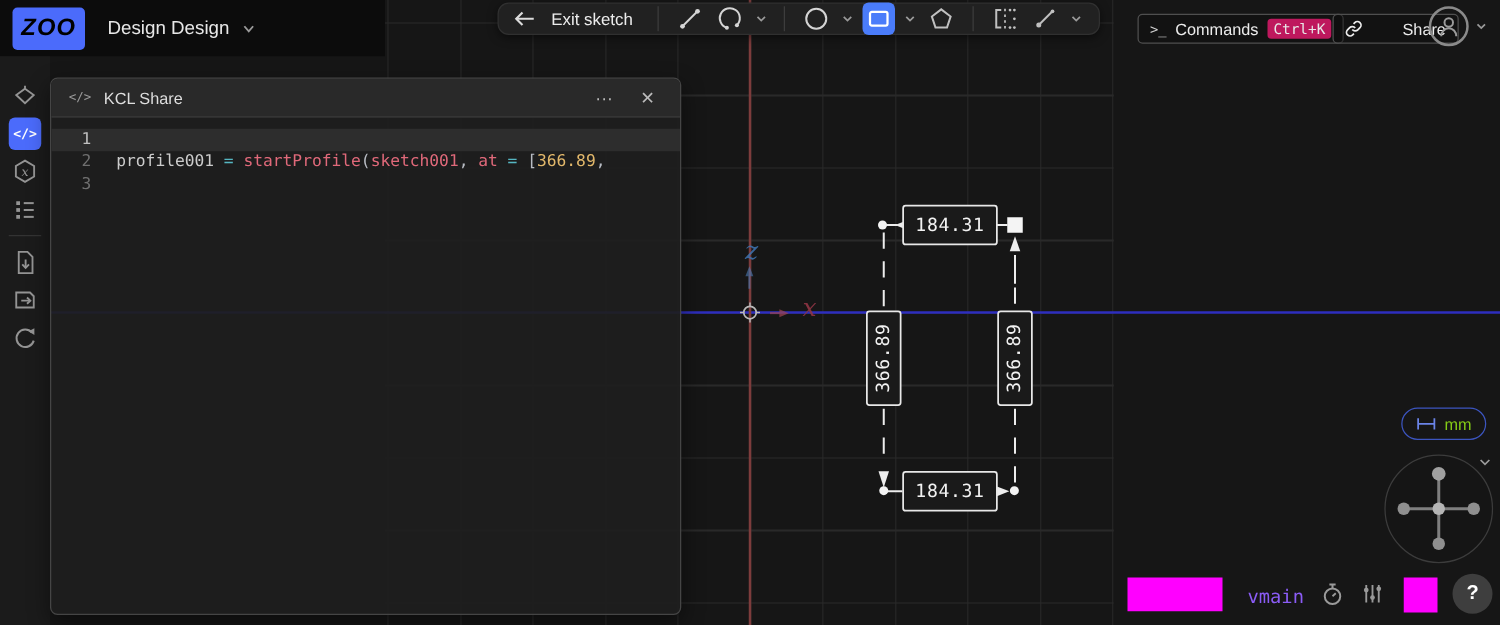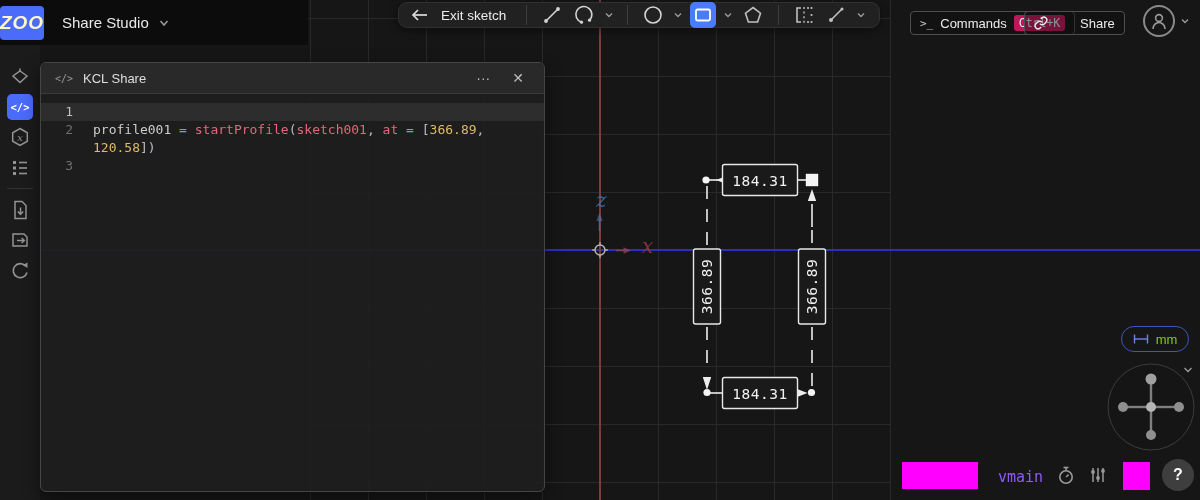--- a/index.html
+++ b/index.html
@@ -19,23 +19,23 @@
   #dim-svg { left:0; top:0; width:1200px; height:500px; pointer-events:none; z-index:2; }
   .dimbox { fill:#1a1a1a; stroke:#e8e8e8; stroke-width:1.4; }
   .dimtxt { font-family:"DejaVu Sans Mono", monospace; font-size:14.5px; fill:#f2f2f2;
             text-anchor:middle; dominant-baseline:central; letter-spacing:.5px; }
   .dimline { stroke:#ededed; stroke-width:1.6; }
   .dashed { stroke-dasharray:13 10; }
 
   
   #top-header { left:0; top:0; width:308px; height:45px; background:#0c0c0c; z-index:6;
                 display:flex; align-items:center; }
-  #logo { width:44px; height:34px; border-radius:4px;
+  #logo { margin-left:10px; width:58px; height:34px; border-radius:4px;
           display:flex; align-items:center; justify-content:center;
-          font-weight:bold; font-size:19px; letter-spacing:1px; color:#fef9c3;
+          font-weight:bold; font-size:19px; letter-spacing:1px; color:#000000;
           font-style:italic; }
   #project-name { margin-left:18px; color:#e8e8e8; font-size:15px; }
   .chev { margin-left:9px; }
 
   
   #sidebar { left:0; top:45px; width:40px; height:455px; background:#1b1b1b; z-index:6;
              display:flex; flex-direction:column; align-items:center; padding-top:17px; }
   .side-btn { width:30px; height:30px; display:flex; align-items:center; justify-content:center;
               color:#949494; }
   .side-active { width:26px; height:26px; border-radius:5px; background:#4b6bfb; color:#fff;
@@ -50,21 +50,21 @@
   #toolbar .tool { width:26px; height:26px; display:flex; align-items:center; justify-content:center; }
   .tool-active { background:#4a7cfa; border-radius:5px; }
   .tb-div { width:1px; height:20px; background:#3d3d3d; margin:0 6px; }
   #exit-label { color:#ececec; font-size:13.5px; margin:0 8px 0 6px; white-space:nowrap; }
 
   
   .tr-btn { position:absolute; top:11px; height:24px; border:1px solid #4f4f4f; border-radius:4px;
             display:flex; align-items:center; color:#ececec; font-size:13px; z-index:6;
             background:rgba(12,12,12,.4); padding:0 9px; gap:7px; }
   #commands-btn { left:910px; }
-  #share-btn { left:1024px;gap:32px; }
+  #share-btn { left:1066px;gap:32px; }
   .kbd { background:#be185d; border-radius:3px; padding:1px 5px; font-size:11.5px;
          font-family:"DejaVu Sans Mono",monospace; color:#e8e8e8; }
   #avatar { left:1143px; top:5px; width:32px; height:32px; border-radius:50%;
             border:2px solid #8a8a8a; z-index:6; display:flex; align-items:center; justify-content:center; }
   #avatar-chev { left:1179px; top:15px; z-index:6; }
 
   
   #kcl-panel { left:40px; top:62px; width:505px; height:430px; background:rgba(30,30,30,.93);
                border:1px solid #454545; border-radius:6px; z-index:7; overflow:hidden;
                box-shadow:0 6px 18px rgba(0,0,0,.45); }
@@ -154,21 +154,21 @@
     <text class="dimtxt" x="760" y="393.5">184.31</text>
 
     <circle cx="706" cy="180" r="3.6" fill="#f4f4f4"></circle>
     <circle cx="707" cy="392.5" r="3.6" fill="#f4f4f4"></circle>
     <circle cx="811.5" cy="392.5" r="3.6" fill="#f4f4f4"></circle>
     <rect x="805.8" y="173.8" width="12.4" height="12.4" fill="#f4f4f4"></rect>
   </svg>
 
   <div id="top-header" class="abs">
     <div id="logo" style="background: rgb(75, 107, 251);">ZOO</div>
-    <span id="project-name">Share Studio</span>
+    <span id="project-name">Design Design</span>
     <svg class="chev" width="12" height="12" viewBox="0 0 12 12">
       <polyline points="2.5,4 6,8 9.5,4" fill="none" stroke="#9a9a9a" stroke-width="1.5"></polyline>
     </svg>
   </div>
 
   <div id="sidebar" class="abs">
     <div class="side-btn">
       <svg width="22" height="22" viewBox="0 0 22 22">
         <line x1="11" y1="2.5" x2="11" y2="5" stroke="#949494" stroke-width="1.5"></line>
         <path d="M11 5 L18 10 L11 16.5 L4 10 Z" fill="none" stroke="#949494" stroke-width="1.5"></path>
@@ -321,21 +321,20 @@
     <div id="kcl-header">
       <span id="kcl-hicon">&lt;/&gt;</span>
       <span id="kcl-title">KCL Share</span>
       <span id="kcl-spacer"></span>
       <span class="kcl-hbtn">···</span>
       <span class="kcl-hbtn">✕</span>
     </div>
     <div id="code-editor">
         <div class="code-row active"><span class="gut">1</span></div>
         <div class="code-row"><span class="gut">2</span><span class="codetxt"><span class="tk-ident">profile001 </span><span class="tk-op">= </span><span class="tk-fn">startProfile</span><span class="tk-plain">(</span><span class="tk-fn">sketch001</span><span class="tk-plain">, </span><span class="tk-fn">at</span><span class="tk-plain"> </span><span class="tk-op">= </span><span class="tk-plain">[</span><span class="tk-num">366.89</span><span class="tk-plain">,</span></span></div>
-        <div class="code-row"><span class="gut"></span><span class="codetxt"><span class="tk-num">120.58</span><span class="tk-plain">])</span></span></div>
         <div class="code-row"><span class="gut">3</span><span class="codetxt"></span></div>
       </div>
   </div>
 
   <div id="units-badge" class="abs">
     <svg width="16" height="10" viewBox="0 0 16 10">
       <line x1="1.5" y1="0.5" x2="1.5" y2="9.5" stroke="#6b84e8" stroke-width="1.4"></line>
       <line x1="14.5" y1="0.5" x2="14.5" y2="9.5" stroke="#6b84e8" stroke-width="1.4"></line>
       <line x1="1.5" y1="5" x2="14.5" y2="5" stroke="#6b84e8" stroke-width="1.4"></line>
     </svg>

